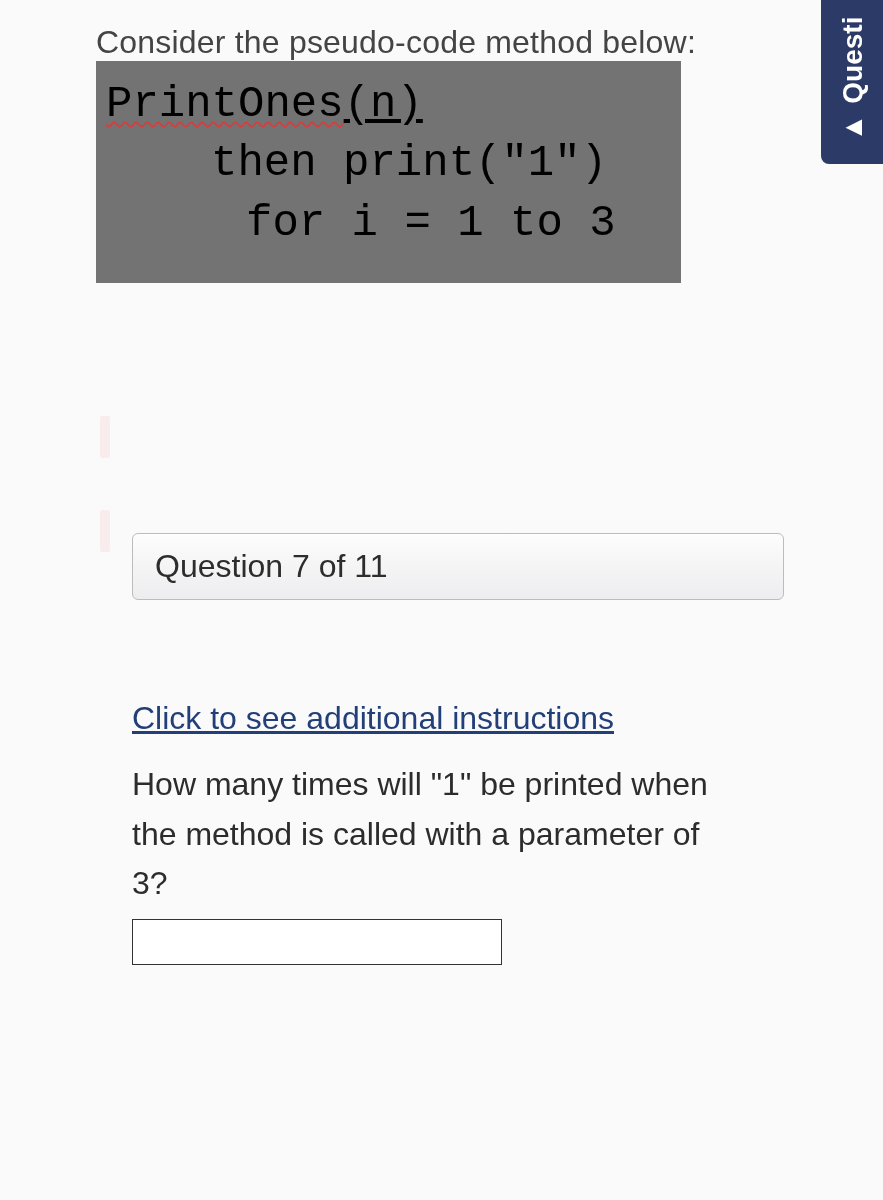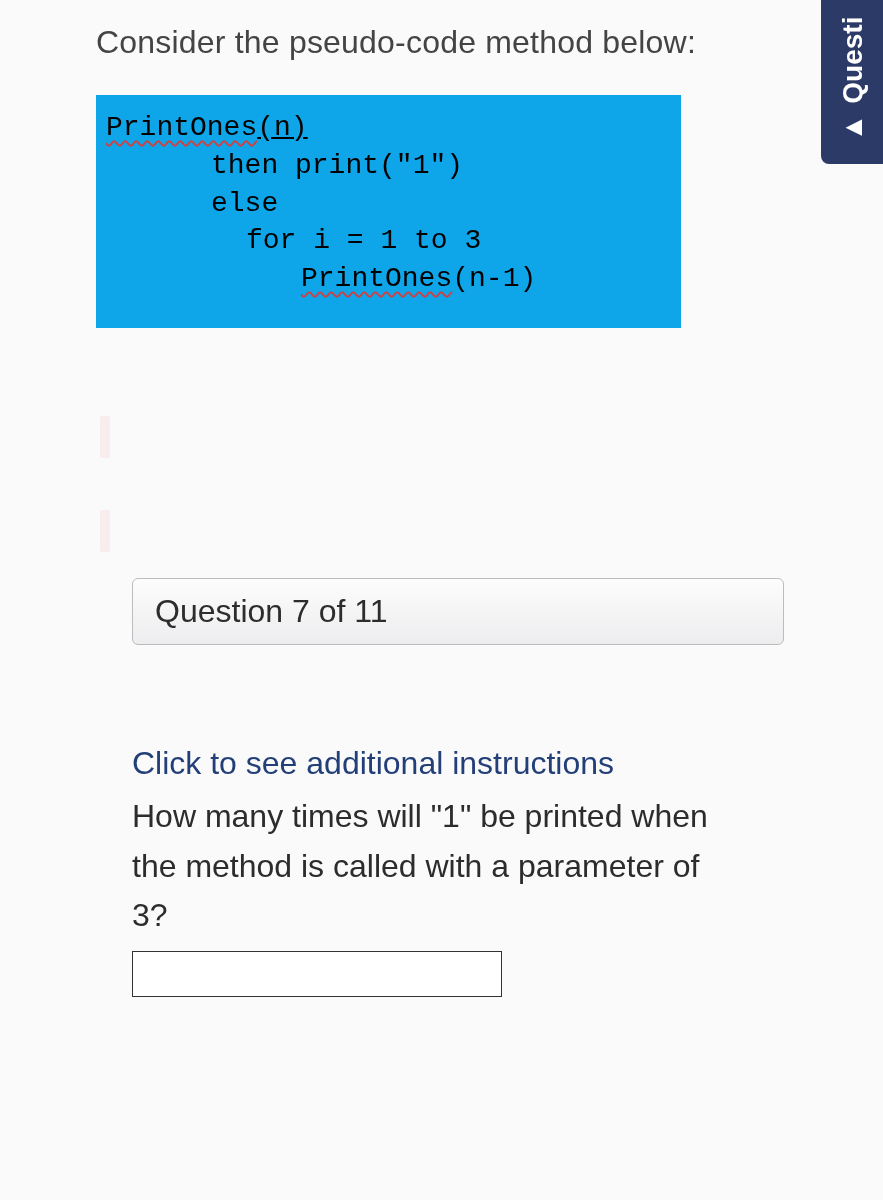--- a/index.html
+++ b/index.html
@@ -12,28 +12,27 @@
     color: #3c3c3c;
     position: relative;
     overflow: hidden;
   }
   .content {
     padding: 24px 60px 0 96px;
   }
   .intro {
     font-size: 32px;
     color: #444;
-    margin-bottom: 34px;
     letter-spacing: 0.2px;
   }
   .code-block {
-    background: #0ea5e9;
+    background: #737373;
     padding: 14px 10px 30px 10px;
     font-family: "Courier New", Courier, monospace;
-    font-size: 28px;
+    font-size: 44px;
     line-height: 1.35;
     color: #000;
     margin-bottom: 250px;
     width: 585px;
   }
   .code-line { white-space: pre; }
   .pad1 { padding-left: 70px; }
   .pad2 { padding-left: 105px; }
   .pad3 { padding-left: 140px; }
   .pad4 { padding-left: 195px; }
@@ -53,24 +52,25 @@
     padding: 14px 22px;
     font-size: 32px;
     color: #2d2d2d;
   }
   .bottom-section {
     padding-left: 36px;
     width: 640px;
   }
   .link {
     color: #233f78;
+    text-decoration: underline;
     font-size: 32px;
     cursor: pointer;
     display: inline-block;
-    margin-bottom: 10px;
+    margin-bottom: 23px;
   }
   .question-text {
     font-size: 32px;
     color: #2c2c2c;
     line-height: 1.55;
     margin-bottom: 10px;
   }
   .answer-input {
     width: 370px;
     height: 46px;
@@ -117,23 +117,21 @@
 </head>
 <body>
 
 <div class="content">
 
   <div class="intro">Consider the pseudo-code method below:</div>
 
   <div class="code-block">
     <div class="code-line"><span class="squiggle">PrintOnes</span><span style="text-decoration:underline">(n)</span></div>
     <div class="code-line pad2">then print("1")</div>
-    <div class="code-line pad2">else</div>
     <div class="code-line pad3">for i = 1 to 3</div>
-    <div class="code-line pad4"><span class="squiggle">PrintOnes</span><span>(n-1)</span></div>
   </div>
 
   <div class="question-bar">Question 7 of 11</div>
 
   <div class="bottom-section">
     <a class="link">Click to see additional instructions</a>
     <div class="question-text">How many times will "1" be printed when the method is called with a parameter of 3?</div>
     <input class="answer-input" type="text" value="" style="">
   </div>
 

